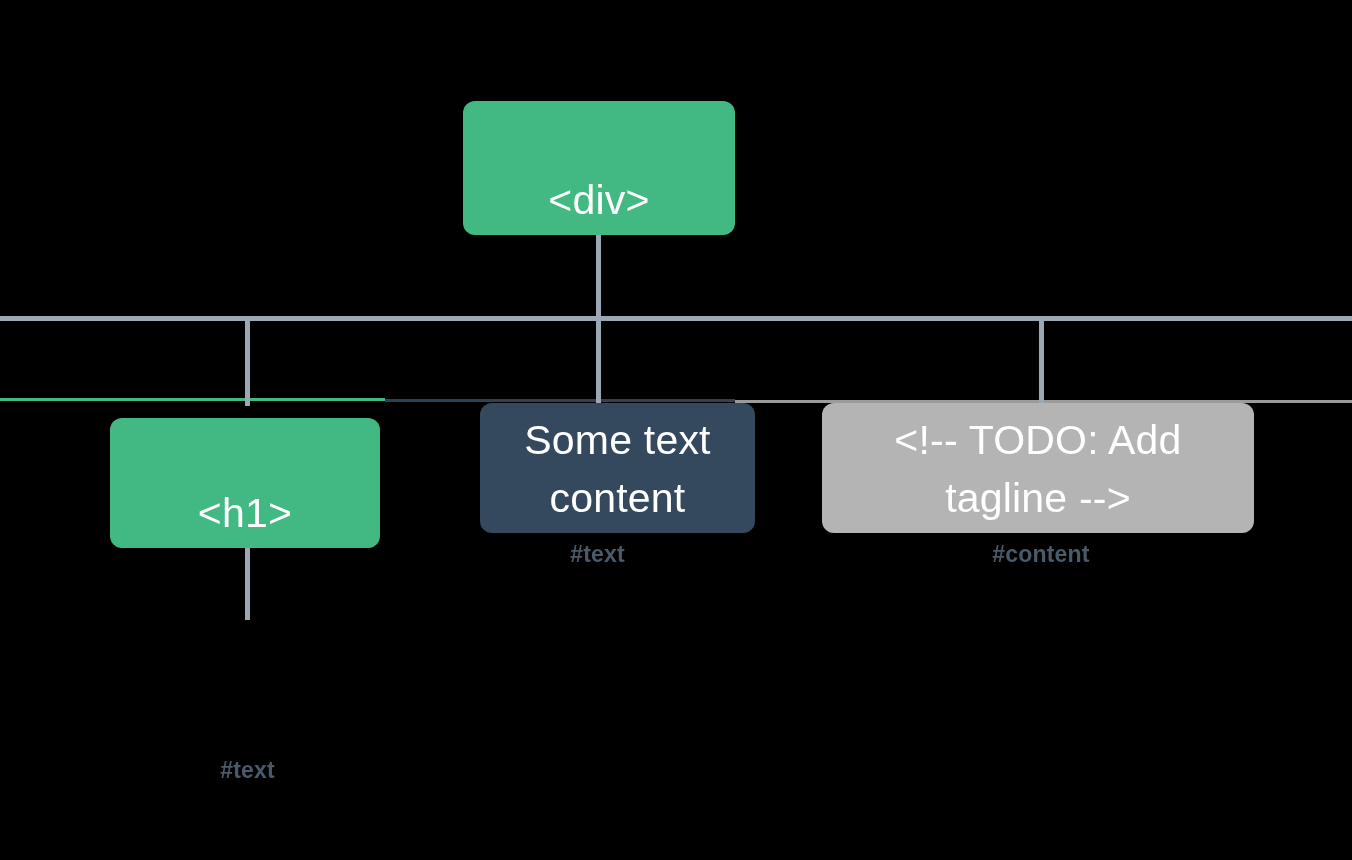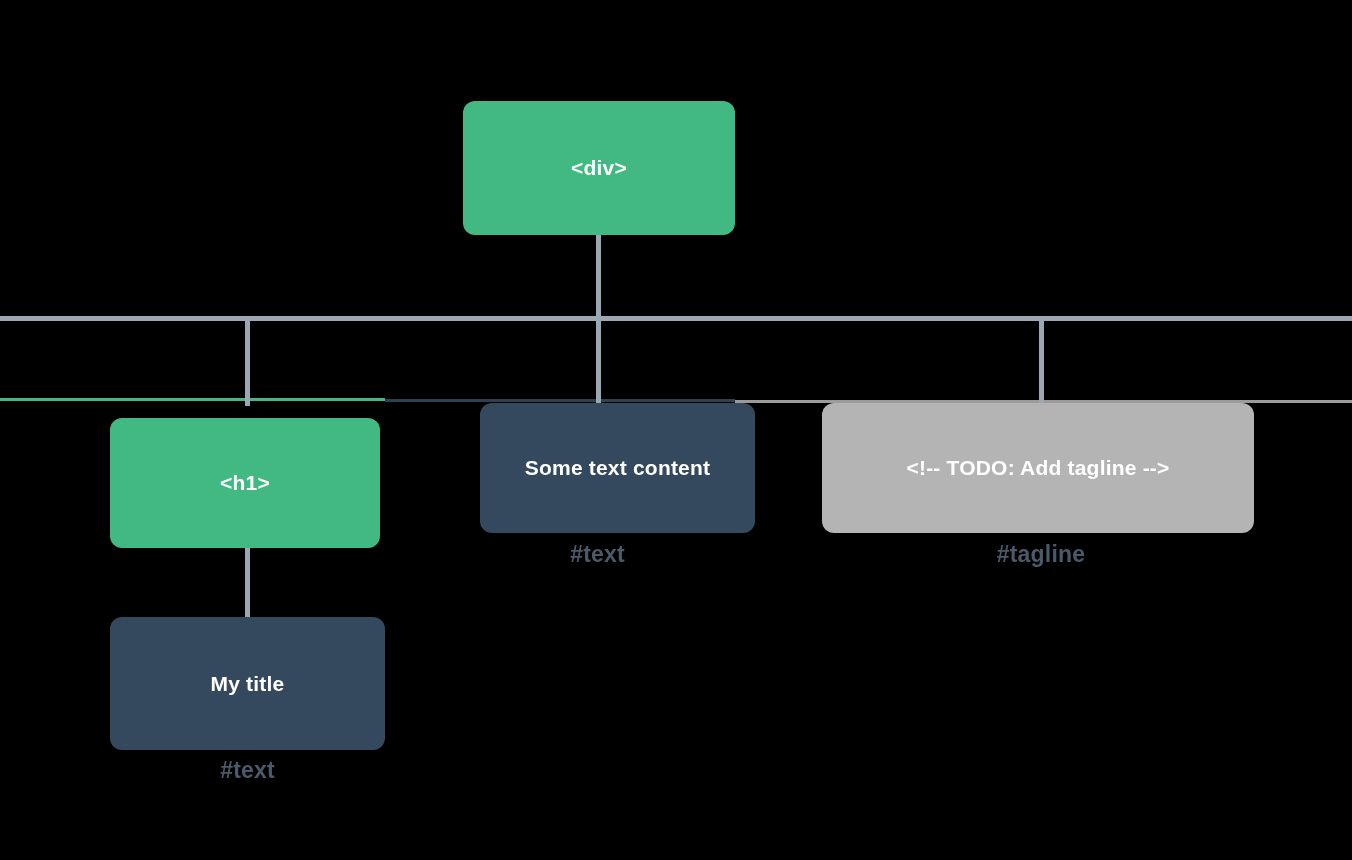--- a/index.html
+++ b/index.html
@@ -35,26 +35,26 @@
   .rail {
     position: absolute;
     height: 3px;
   }
 
   
   .node {
     position: absolute;
     border-radius: 12px;
     display: flex;
-    align-items: center;
+    align-items: flex-end;
     justify-content: center;
     text-align: center;
     color: #FFFFFF;
-    font-size: 21px;
-    font-weight: 700;
+    font-size: 41px;
+    font-weight: 400;
     line-height: 1.42;
     letter-spacing: 0.2px;
     box-sizing: border-box;
     padding: 6px 14px;
   }
   .node-green    { background: #42B983; }
   .node-navy     { background: #35495E; }
   .node-gray     { background: #B4B4B4; }
 
   .node-label {
@@ -94,20 +94,17 @@
   </div>
 
   <div class="node node-navy" style="left:480px; top:403px; width:275px; height:130px;">
     <span>Some text content</span>
   </div>
   <div class="node-label" style="left:460px; top:541px; width:275px;">#text</div>
 
   <div class="node node-gray" style="left:822px; top:403px; width:432px; height:130px;">
     <span>&lt;!-- TODO: Add tagline  --&gt;</span>
   </div>
-  <div class="node-label" style="left:825px; top:541px; width:432px;">#tagline</div>
+  <div class="node-label" style="left:825px; top:541px; width:432px;">#content</div>
 
-  <div class="node node-navy" style="left:110px; top:617px; width:275px; height:133px;">
-    <span>My title</span>
-  </div>
   <div class="node-label" style="left:110px; top:757px; width:275px;">#text</div>
 
 </div>
 
 </body></html>

